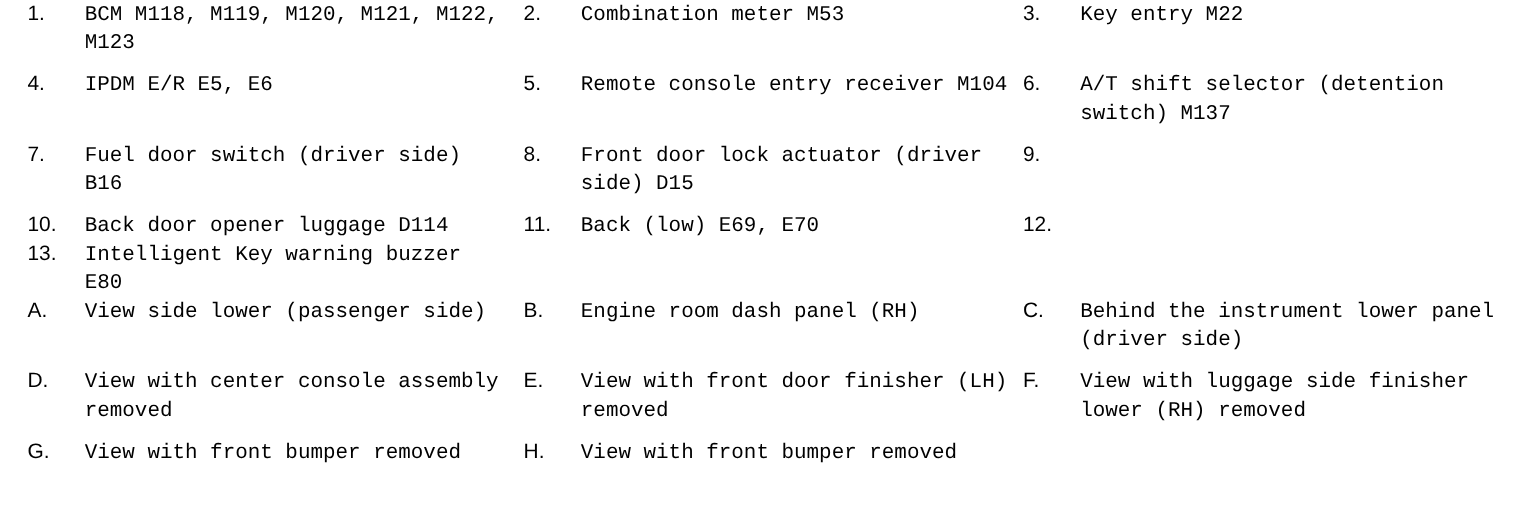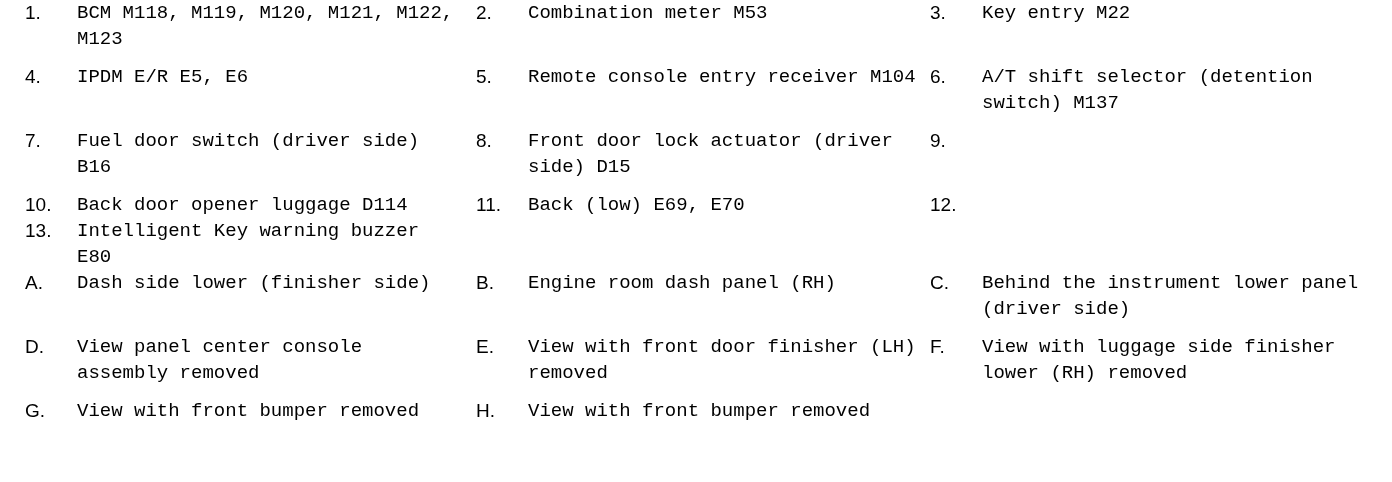--- a/index.html
+++ b/index.html
@@ -135,38 +135,38 @@
     </div>
     <div class="legend-cell col-3 empty">
       <span class="item-marker">&nbsp;</span>
       <span class="item-text">&nbsp;</span>
     </div>
   </div>
 
   <div class="legend-row">
     <div class="legend-cell col-1">
       <span class="item-marker">A.</span>
-      <span class="item-text">Dash side lower (finisher side)</span>
+      <span class="item-text">View side lower (passenger side)</span>
     </div>
     <div class="legend-cell col-2">
       <span class="item-marker">B.</span>
       <span class="item-text">Engine room dash panel (RH)</span>
     </div>
     <div class="legend-cell col-3">
       <span class="item-marker">C.</span>
       <span class="item-text">Behind the instrument lower panel (driver side)</span>
     </div>
   </div>
 
   <div class="row-gap-lg"></div>
 
   <div class="legend-row">
     <div class="legend-cell col-1">
       <span class="item-marker">D.</span>
-      <span class="item-text">View panel center console assembly removed</span>
+      <span class="item-text">View with center console assembly removed</span>
     </div>
     <div class="legend-cell col-2">
       <span class="item-marker">E.</span>
       <span class="item-text">View with front door finisher (LH) removed</span>
     </div>
     <div class="legend-cell col-3">
       <span class="item-marker">F.</span>
       <span class="item-text">View with luggage side finisher lower (RH) removed</span>
     </div>
   </div>

